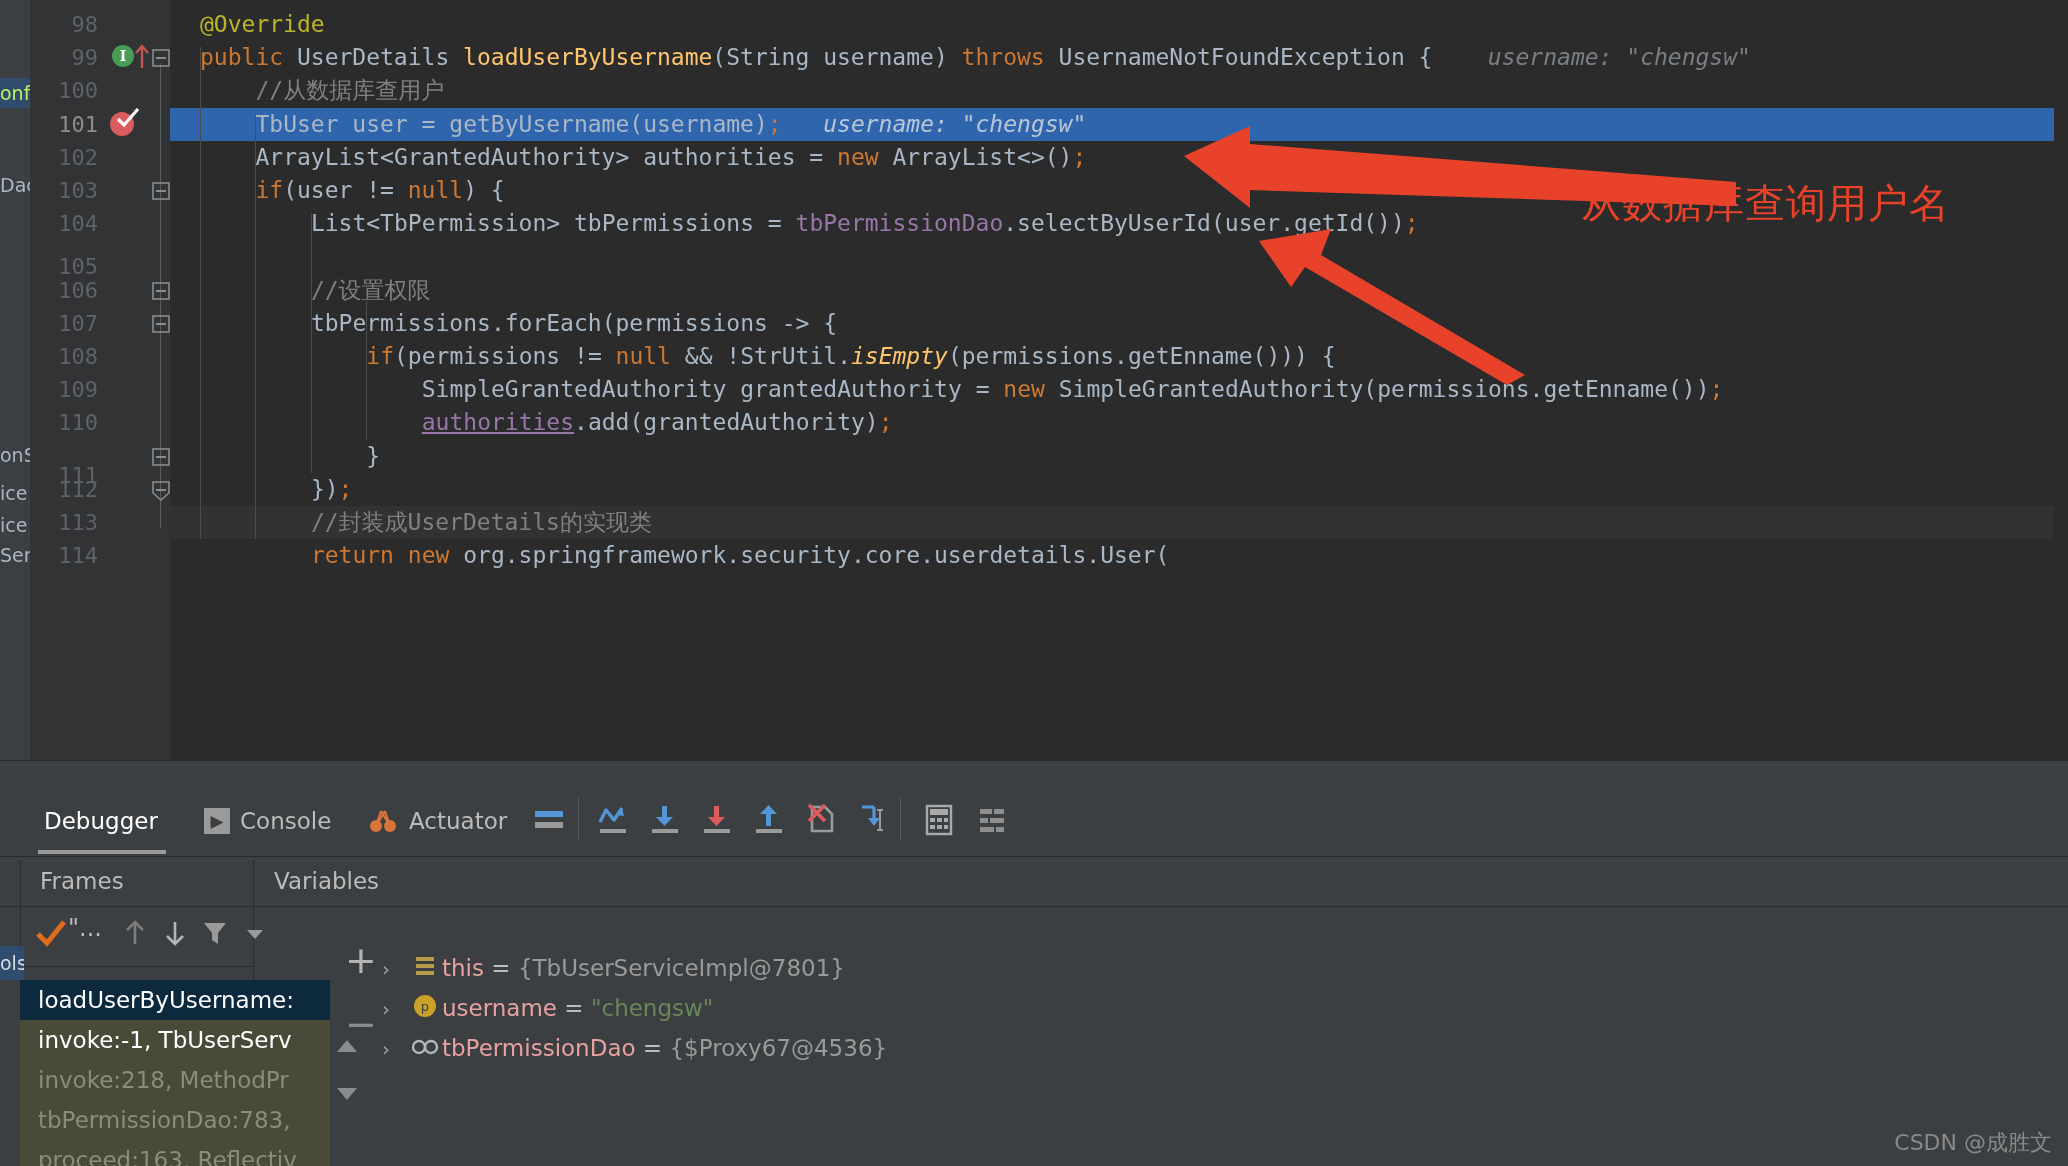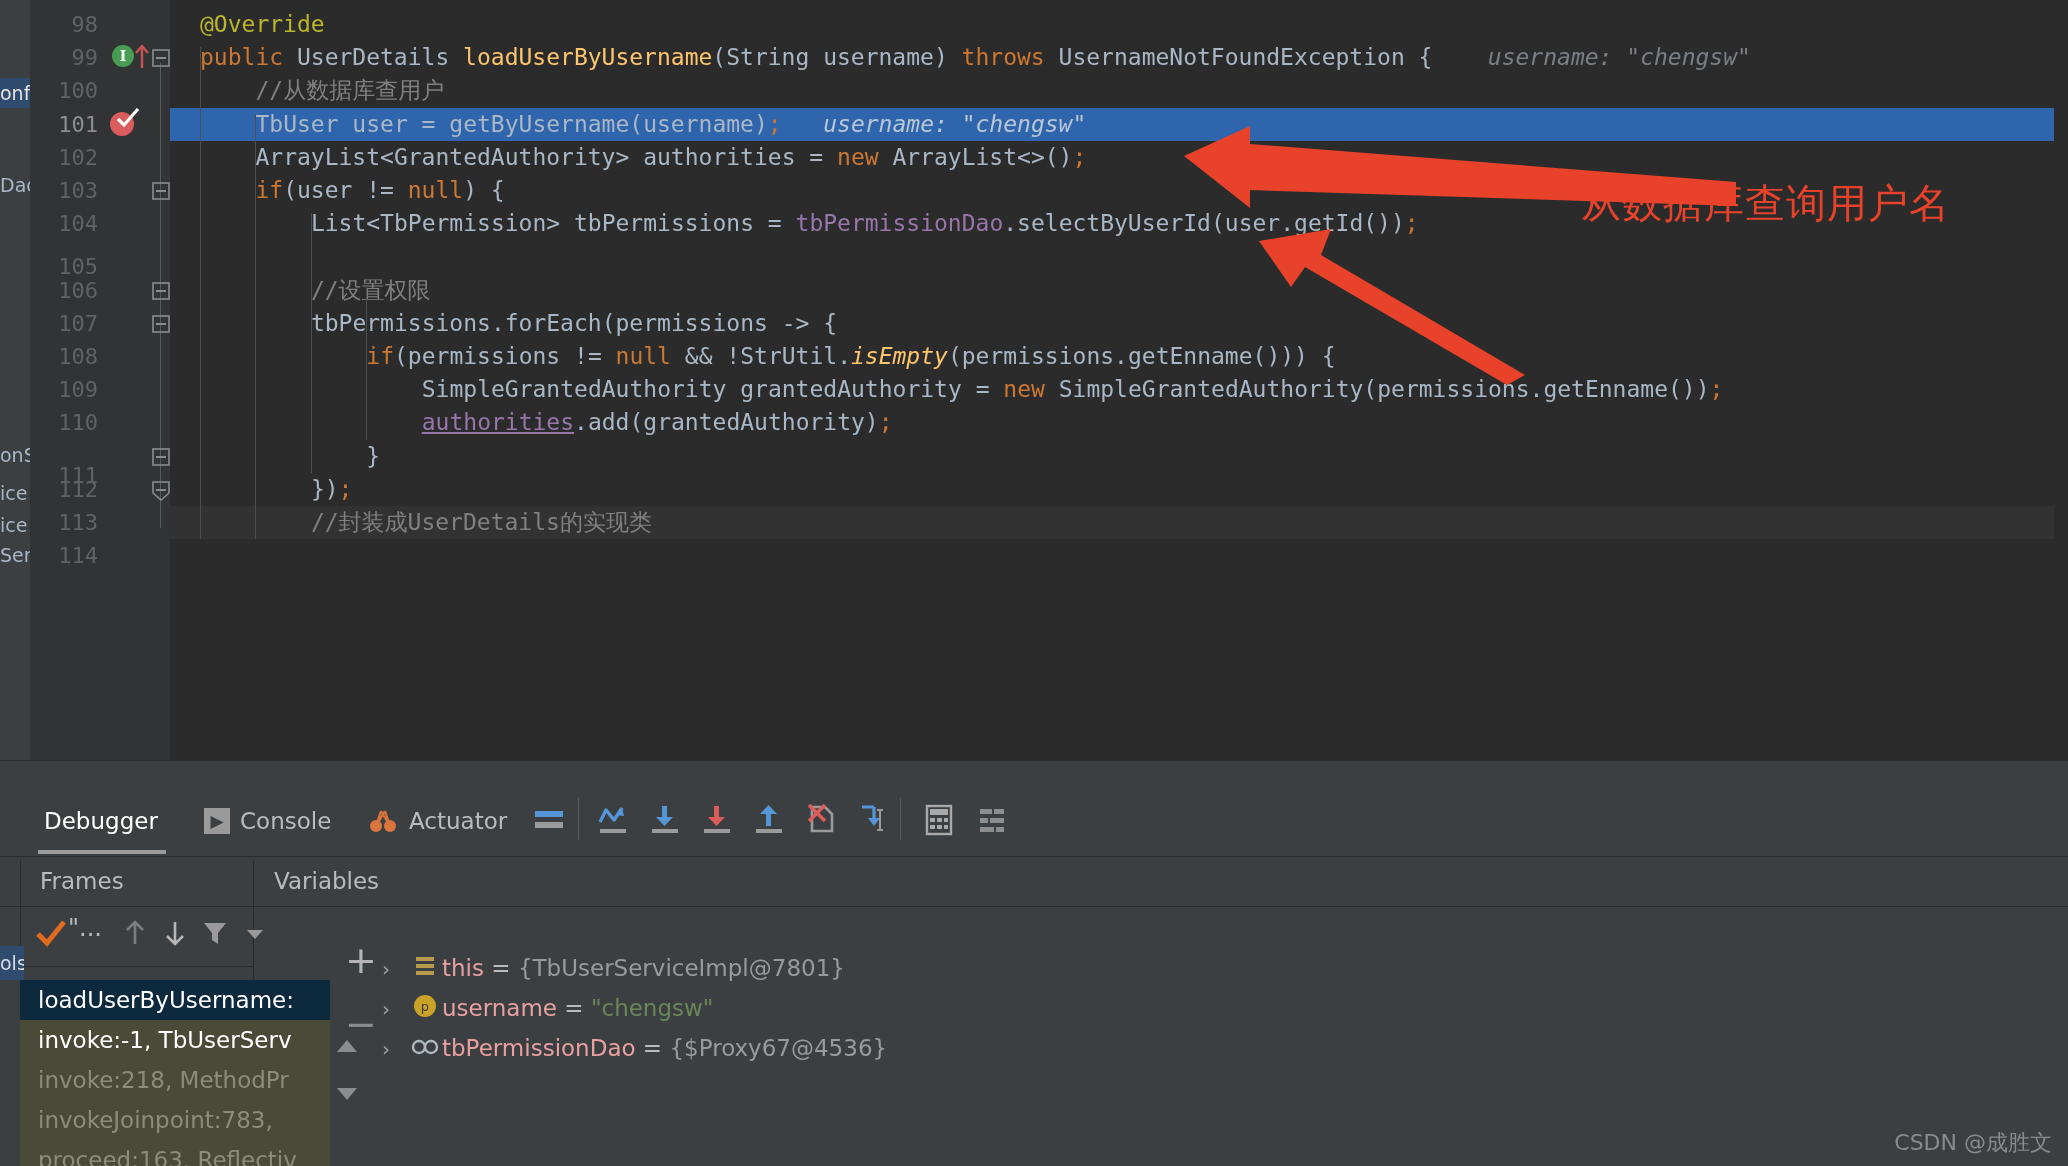--- a/index.html
+++ b/index.html
@@ -20,21 +20,21 @@
   #left-strip {
     position: absolute; left: 0; top: 0; width: 30px; height: 760px;
     background: #3c3f41;
   }
   #left-strip .lbl {
     position: absolute; left: 0; width: 30px;
     font-size: 19px; color: #a9b7c6; white-space: nowrap;
     font-family: "DejaVu Sans", "Liberation Sans", sans-serif;
     overflow: hidden;
   }
-  #left-strip .lbl.sel { background: #2f4b6e; color: #e5e5e5; }
+  #left-strip .lbl.sel { background: #2f4b6e; color: #bef264; }
 
   #gutter {
     position: absolute; left: 30px; top: 0; width: 140px; height: 760px;
     background: #313335;
   }
   .lnum {
     position: absolute; right: 72px;
     font-family: "DejaVu Sans Mono", "Liberation Mono", monospace;
     font-size: 22px; color: #606366; text-align: right;
     letter-spacing: 0px;
@@ -276,20 +276,21 @@
         <div class="codeline" style="top: 207.2px;"><span class="txt" style="padding-left: 140.88px;"><span class="def">List&lt;TbPermission&gt; tbPermissions = </span><span class="fld">tbPermissionDao</span><span class="def">.selectByUserId(user.getId())</span><span class="semi">;</span></span></div>
         <div class="codeline" style="top: 240.4px;"><span class="txt" style="padding-left: 140.88px;"></span></div>
         <div class="codeline" style="top: 273.6px;"><span class="txt" style="padding-left: 140.88px;"><span class="cmt">//设置权限</span></span></div>
         <div class="codeline" style="top: 306.8px;"><span class="txt" style="padding-left: 140.88px;"><span class="def">tbPermissions.forEach(permissions -&gt; {</span></span></div>
         <div class="codeline" style="top: 340px;"><span class="txt" style="padding-left: 196.32px;"><span class="kw">if</span><span class="def">(permissions != </span><span class="kw">null</span><span class="def"> &amp;&amp; !StrUtil.</span><span style="color: rgb(255, 198, 109); font-style: italic;">isEmpty</span><span class="def">(permissions.getEnname())) {</span></span></div>
         <div class="codeline" style="top: 373.2px;"><span class="txt" style="padding-left: 251.76px;"><span class="def">SimpleGrantedAuthority grantedAuthority = </span><span class="kw">new </span><span class="def">SimpleGrantedAuthority(permissions.getEnname())</span><span class="semi">;</span></span></div>
         <div class="codeline" style="top: 406.4px;"><span class="txt" style="padding-left: 251.76px;"><span class="fldu">authorities</span><span class="def">.add(grantedAuthority)</span><span class="semi">;</span></span></div>
         <div class="codeline" style="top: 439.6px;"><span class="txt" style="padding-left: 196.32px;"><span class="def">}</span></span></div>
         <div class="codeline" style="top: 472.8px;"><span class="txt" style="padding-left: 140.88px;"><span class="def">})</span><span class="semi">;</span></span></div>
         <div class="codeline row-caret-soft" style="top: 506px;"><span class="txt" style="padding-left: 140.88px;"><span class="cmt">//封装成UserDetails的实现类</span></span></div>
+        <div class="codeline" style="top: 539.2px;"><span class="txt" style="padding-left: 140.88px;"><span class="kw">return </span><span class="kw">new </span><span class="def">org.springframework.security.core.userdetails.User(</span></span></div>
         <div class="iguide" style="left: 30px; top: 47.2px; height: 492px;"></div>
         <div class="iguide" style="left: 85.44px; top: 113.6px; height: 425.6px;"></div>
         <div class="iguide" style="left: 140.88px; top: 213.2px; height: 259.6px;"></div>
         <div class="iguide" style="left: 196.32px; top: 279.6px; height: 160px;"></div>
       </div>
 
     <div id="editor-scroll-line"></div>
     <div id="editor-scroll-track"></div>
 
     <svg class="arrow-svg" style="left:1180px; top:120px; width:560px; height:110px;" viewBox="0 0 560 110">
@@ -451,21 +452,21 @@
     </div>
 
     <div class="hsep" style="left:20px; top:206px; width:233px;"></div>
 
     <div style="position:absolute; left:344px; top:906px; width:0; height:0;"></div>
 
     <div id="watermark">CSDN @成胜文</div>
   <div class="frame-row selected" style="top: 220px;"><span>loadUserByUsername:</span></div>
       <div class="frame-row focused-2" style="top: 260px;"><span>invoke:-1, TbUserServ</span></div>
       <div class="frame-row olive dim" style="top: 300px;"><span>invoke:218, MethodPr</span></div>
-      <div class="frame-row olive dim" style="top: 340px;"><span>invokeJoinpoint:783, </span></div>
+      <div class="frame-row olive dim" style="top: 340px;"><span>tbPermissionDao:783, </span></div>
       <div class="frame-row olive dim" style="top: 380px;"><span>proceed:163, Reflectiv</span></div>
       <div id="frames-scroll" style="left: 332px; top: 252px; height: 154px;">
         <span class="sc-arrow" style="top:26px;"><svg width="22" height="16" viewBox="0 0 22 16">
             <path d="M11 2 L21 14 L1 14 Z" fill="#8a8d8f"></path>
           </svg></span>
         <span class="sc-arrow" style="top:74px;"><svg width="22" height="16" viewBox="0 0 22 16">
             <path d="M11 14 L1 2 L21 2 Z" fill="#8a8d8f"></path>
           </svg></span>
       </div>
       <div style="position: absolute; left: 0px; top: 186px; width: 24px; height: 34px; background: rgb(47, 75, 110); color: rgb(217, 221, 227); font-size: 19px; line-height: 34px; overflow: hidden;">ols</div>

